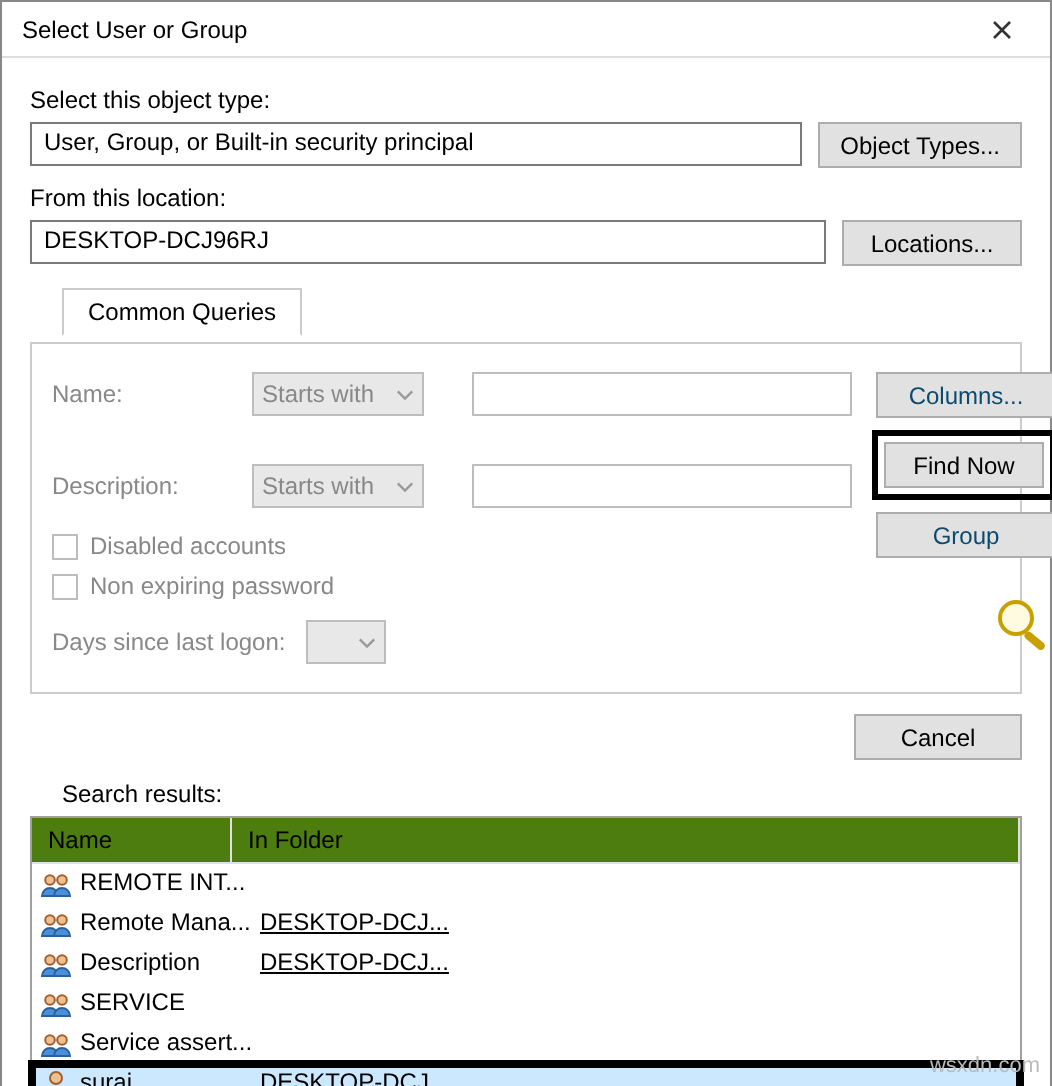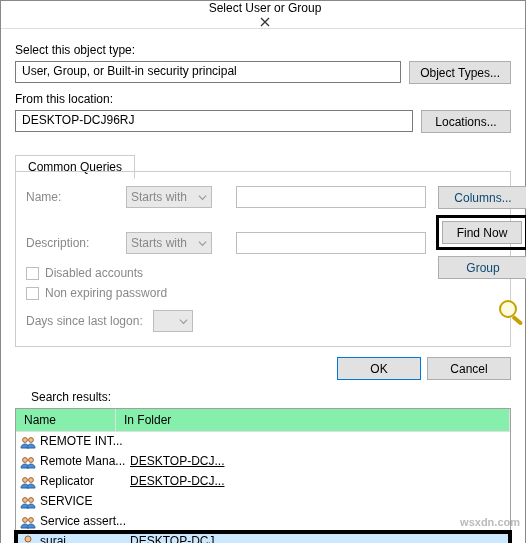--- a/index.html
+++ b/index.html
@@ -1,57 +1,57 @@
 <!DOCTYPE html>
 <html><head>
 <meta charset="utf-8">
 <style>
   * { box-sizing: border-box; font-family: "Segoe UI", Tahoma, sans-serif; font-size: 12px; }
   body { margin: 0; background: #fff; width: 526px; height: 543px; overflow: hidden; }
   .dialog { width: 526px; border: 1px solid #888; background: #fff; }
-  .titlebar { display: flex; align-items: center; justify-content: space-between; height: 28px; padding: 0 6px 0 10px; border-bottom: 1px solid #ddd; flex-direction: column; }
+  .titlebar { display: flex; align-items: center; justify-content: space-between; height: 28px; padding: 0 6px 0 10px; border-bottom: 1px solid #ddd; }
   .closebtn { width: 36px; height: 22px; display: flex; align-items: center; justify-content: center; cursor: pointer; }
   .closebtn svg { width: 10px; height: 10px; }
   .content { padding: 10px 14px 8px 14px; }
   .lbl { display: block; margin: 4px 0 4px 0; }
   .row { display: flex; gap: 8px; align-items: flex-start; margin-bottom: 8px; }
   .textbox { flex: 1; height: 22px; border: 1px solid #7a7a7a; background: #fff; padding: 2px 6px; }
   .btn { min-width: 90px; height: 23px; border: 1px solid #adadad; background: #e1e1e1; cursor: pointer; padding: 0 10px; }
   .btn.default { border: 1px solid #0078d7; }
   .btn:disabled, .btn.disabled { color: #0c4a6e; background: #e1e1e1; cursor: default; }
   .groupbox { border: 1px solid #ccc; margin-top: 6px; padding: 0; position: relative; }
   .tabstrip { position: relative; top: -1px; }
-  .tab { display: inline-block; border: 1px solid #ccc; border-bottom: 1px solid #fff; background: #fff; padding: 4px 12px; margin-left: 0; position: relative; top: 15px; }
+  .tab { display: inline-block; border: 1px solid #ccc; border-bottom: 1px solid #fff; background: #fff; padding: 4px 12px; margin-left: 16px; position: relative; top: 4px; }
   .groupinner { display: flex; padding: 14px 10px 14px 10px; gap: 10px; }
   .querygrid { display: grid; grid-template-columns: 76px 86px 190px; row-gap: 10px; column-gap: 6px; align-items: center; gap: 24px; }
   .qlabel { color: #888; }
   .combo { height: 22px; border: 1px solid #bdbdbd; background: #e8e8e8; padding: 2px 4px; display: flex; align-items: center; justify-content: space-between; color: #888; }
   .combo svg { width: 9px; height: 9px; }
   .qinput { height: 22px; border: 1px solid #bdbdbd; background: #fff; }
   .checks { margin-top: 12px; }
   .checkrow { display: flex; align-items: center; gap: 6px; margin-bottom: 6px; color: #888; }
   .checkbox { width: 13px; height: 13px; border: 1px solid #bdbdbd; background: #fff; }
   .dayrow { display: flex; align-items: center; gap: 10px; margin-top: 10px; color: #888; }
   .sidebtns { display: flex; flex-direction: column; gap: 6px; align-items: flex-end; min-width: 92px; }
   .findnow-highlight { border: 3px solid #000; padding: 3px; }
   .magnifier { margin-top: 12px; align-self: flex-end; }
   .okcancel { display: flex; justify-content: flex-end; gap: 6px; margin: 10px 0; }
   .results-label { margin: 4px 16px; }
   .results { border: 1px solid #a0a0a0; }
-  .colheaders { display: flex; background: #86efac; border-bottom: 1px solid #e0e0e0; align-items: center; }
+  .colheaders { display: flex; background: #4d7c0f; border-bottom: 1px solid #e0e0e0; align-items: center; }
   .colheader { padding: 4px 8px; border-right: 1px solid #e0e0e0; cursor: pointer; }
   .col-name { width: 100px; }
   .col-folder { flex: 1; }
   .resultrow { display: flex; align-items: flex-start; padding: 2px 4px; cursor: pointer; }
   .resultrow.selected { background: #cce8ff; }
   .resultrow.highlight { outline: 4px solid #000; outline-offset: -2px; }
   .ricon { width: 16px; height: 16px; margin-right: 4px; display: flex; align-items: center; justify-content: center; }
   .rname { width: 90px; white-space: nowrap; overflow: hidden; text-overflow: ellipsis; }
   .rfolder { flex: 1; white-space: nowrap; overflow: hidden; text-overflow: ellipsis; text-decoration: underline; }
-  .watermark { position: fixed; right: 6px; bottom: 15px; color: #bbb; font-size: 11px; font-weight: bold; }
+  .watermark { position: fixed; right: 6px; bottom: 4px; color: #bbb; font-size: 11px; }
 </style>
 </head>
 <body>
 
 <div class="dialog">
 
   <div class="titlebar">
     <span>Select User or Group</span>
     <div class="closebtn">
       <svg viewBox="0 0 10 10">
@@ -132,21 +132,20 @@
             <svg width="32" height="28" viewBox="0 0 32 28">
               <circle cx="12" cy="12" r="8" fill="#fffbe0" stroke="#c8a000" stroke-width="2"></circle>
               <rect x="18" y="18" width="12" height="4" rx="2" fill="#c8a000" transform="rotate(40 18 18)"></rect>
             </svg>
           </div>
         </div>
       </div>
     </div>
 
     <div class="okcancel">
-      <button class="btn default" style="min-width:84px">OK</button>
       <button class="btn" style="min-width:84px">Cancel</button>
     </div>
 
     <div class="results-label">Search results:</div>
 
     <div class="results">
       <div class="colheaders">
         <div class="colheader col-name">Name</div>
         <div class="colheader col-folder">In Folder</div>
       </div>
@@ -177,21 +176,21 @@
           </div>
           <div class="resultrow">
             <span class="ricon">
               <svg width="16" height="16" viewBox="0 0 16 16">
                 <circle cx="5" cy="6" r="2.4" fill="#f0c090" stroke="#a06030"></circle>
                 <circle cx="11" cy="6" r="2.4" fill="#f0c090" stroke="#a06030"></circle>
                 <path d="M1 14c0-2.5 2-4 4-4s4 1.5 4 4z" fill="#4a90d9" stroke="#2a60a0"></path>
                 <path d="M7 14c0-2.5 2-4 4-4s4 1.5 4 4z" fill="#4a90d9" stroke="#2a60a0"></path>
               </svg>
             </span>
-            <span class="rname">Replicator</span>
+            <span class="rname">Description</span>
             <span class="rfolder">DESKTOP-DCJ...</span>
           </div>
           <div class="resultrow">
             <span class="ricon">
               <svg width="16" height="16" viewBox="0 0 16 16">
                 <circle cx="5" cy="6" r="2.4" fill="#f0c090" stroke="#a06030"></circle>
                 <circle cx="11" cy="6" r="2.4" fill="#f0c090" stroke="#a06030"></circle>
                 <path d="M1 14c0-2.5 2-4 4-4s4 1.5 4 4z" fill="#4a90d9" stroke="#2a60a0"></path>
                 <path d="M7 14c0-2.5 2-4 4-4s4 1.5 4 4z" fill="#4a90d9" stroke="#2a60a0"></path>
               </svg>

